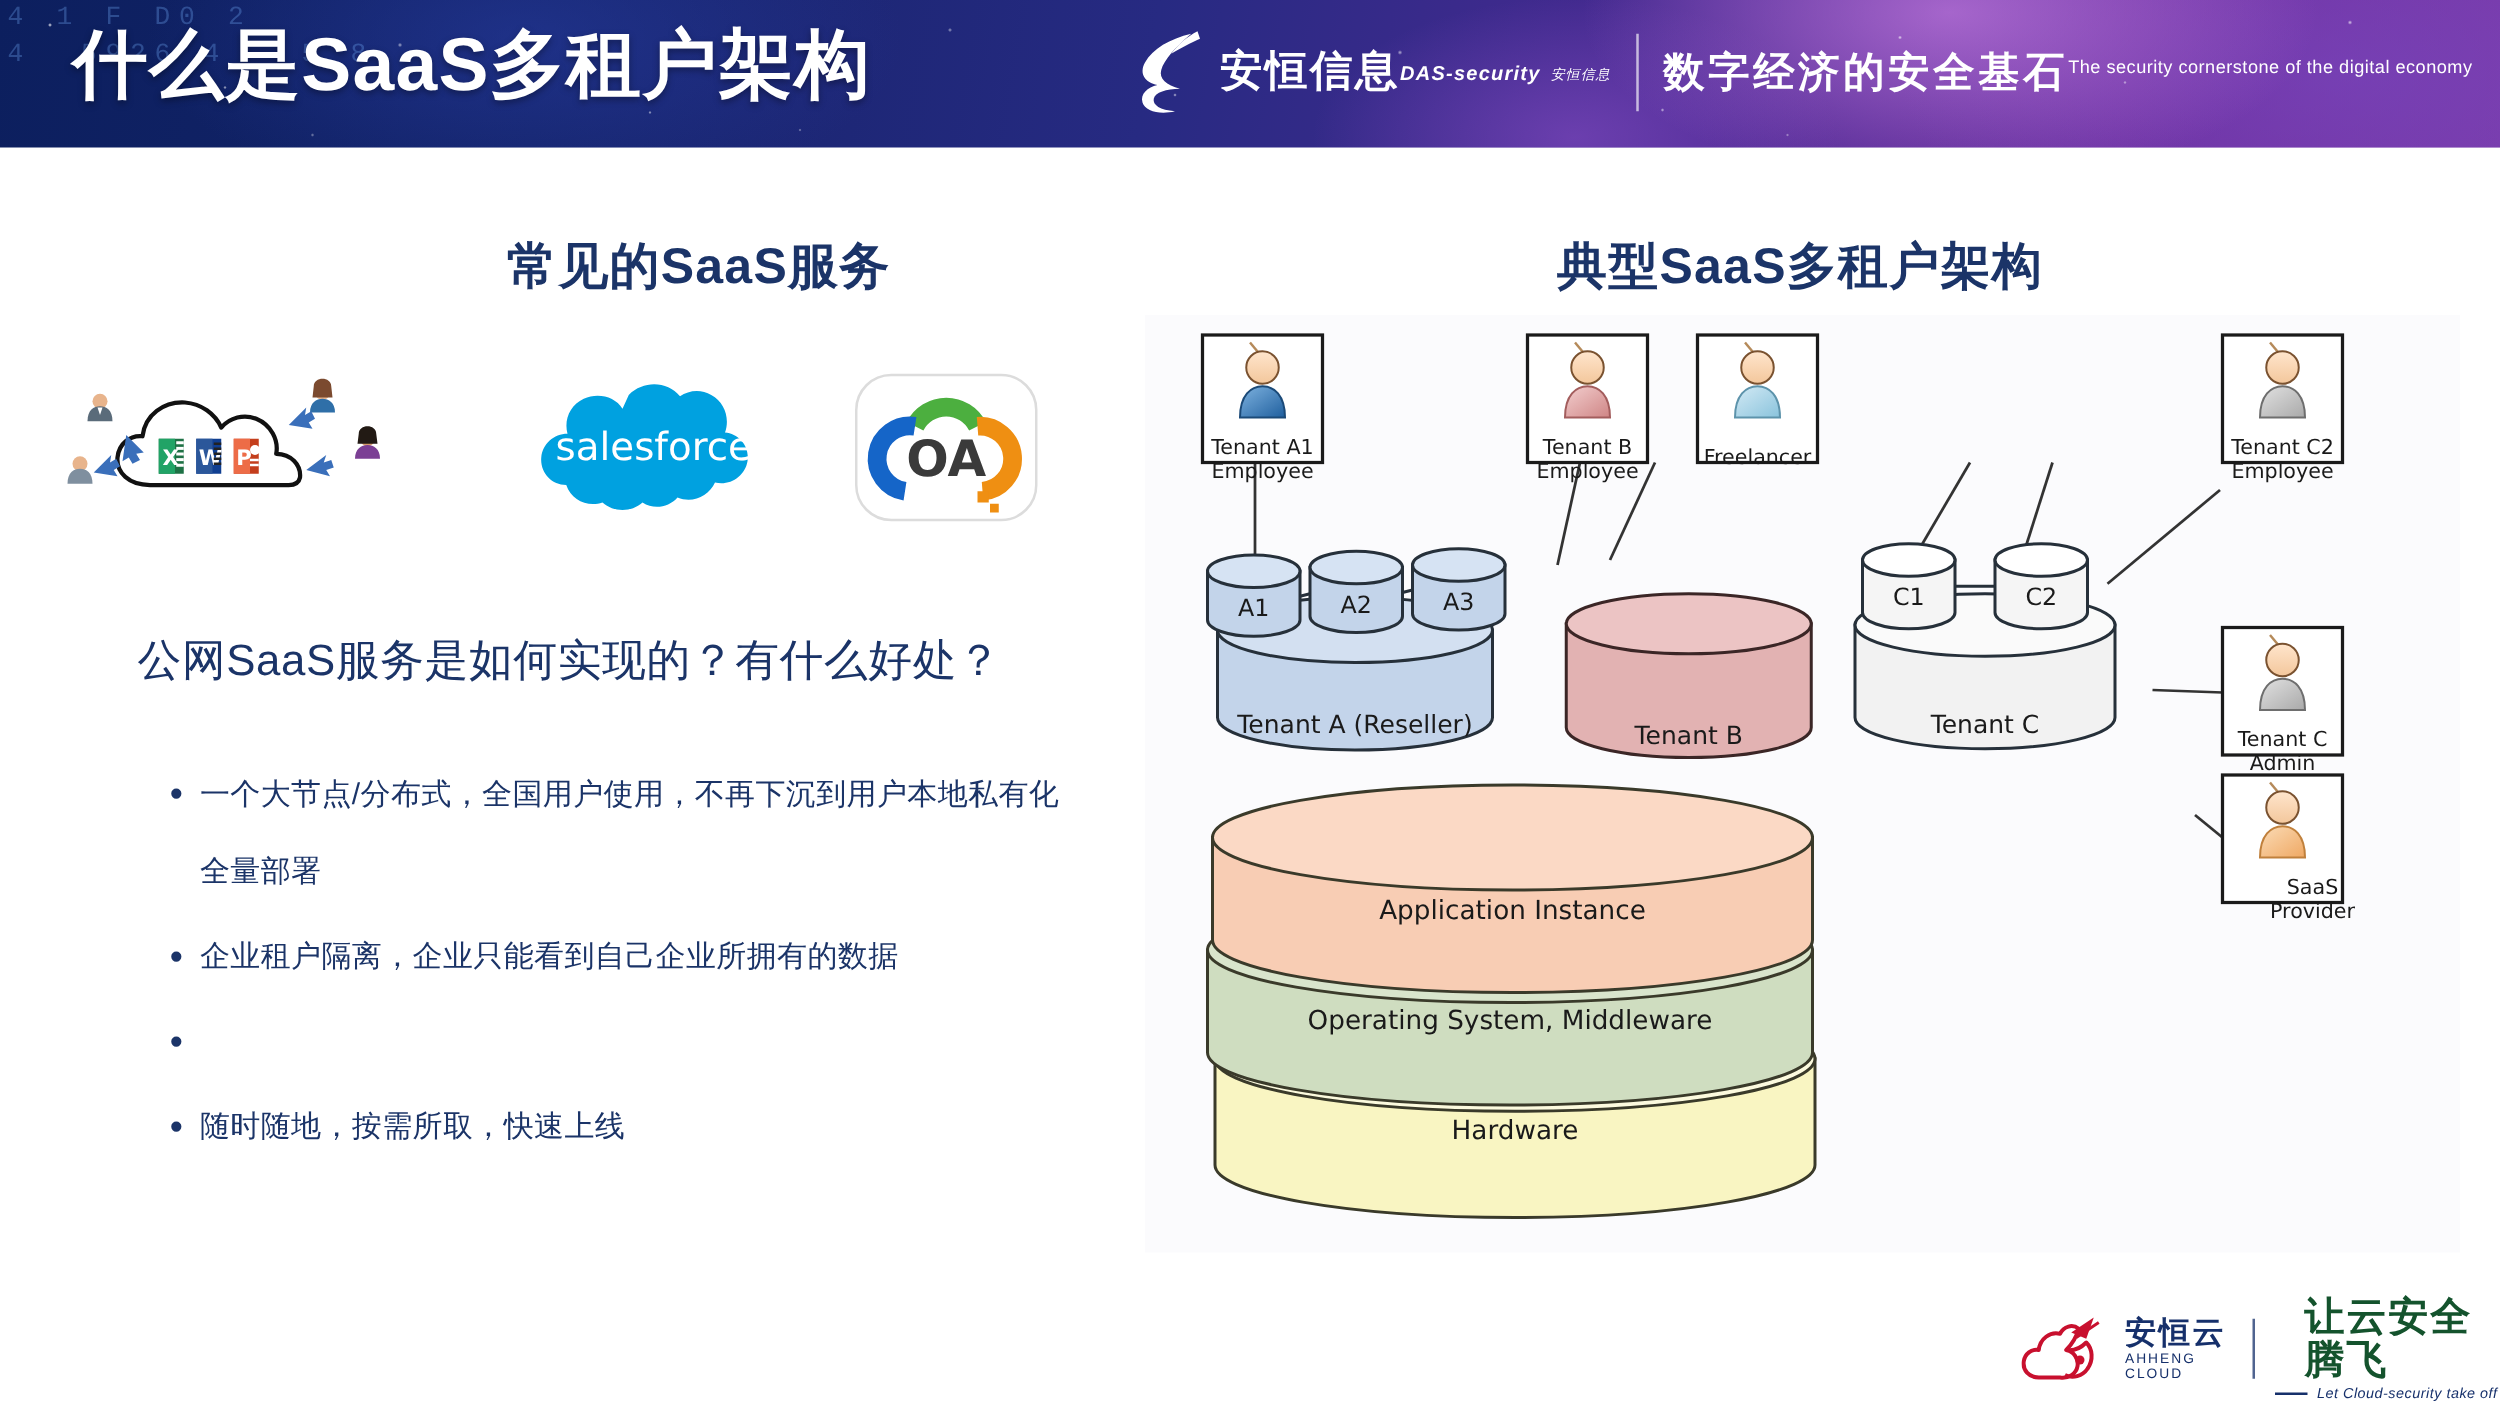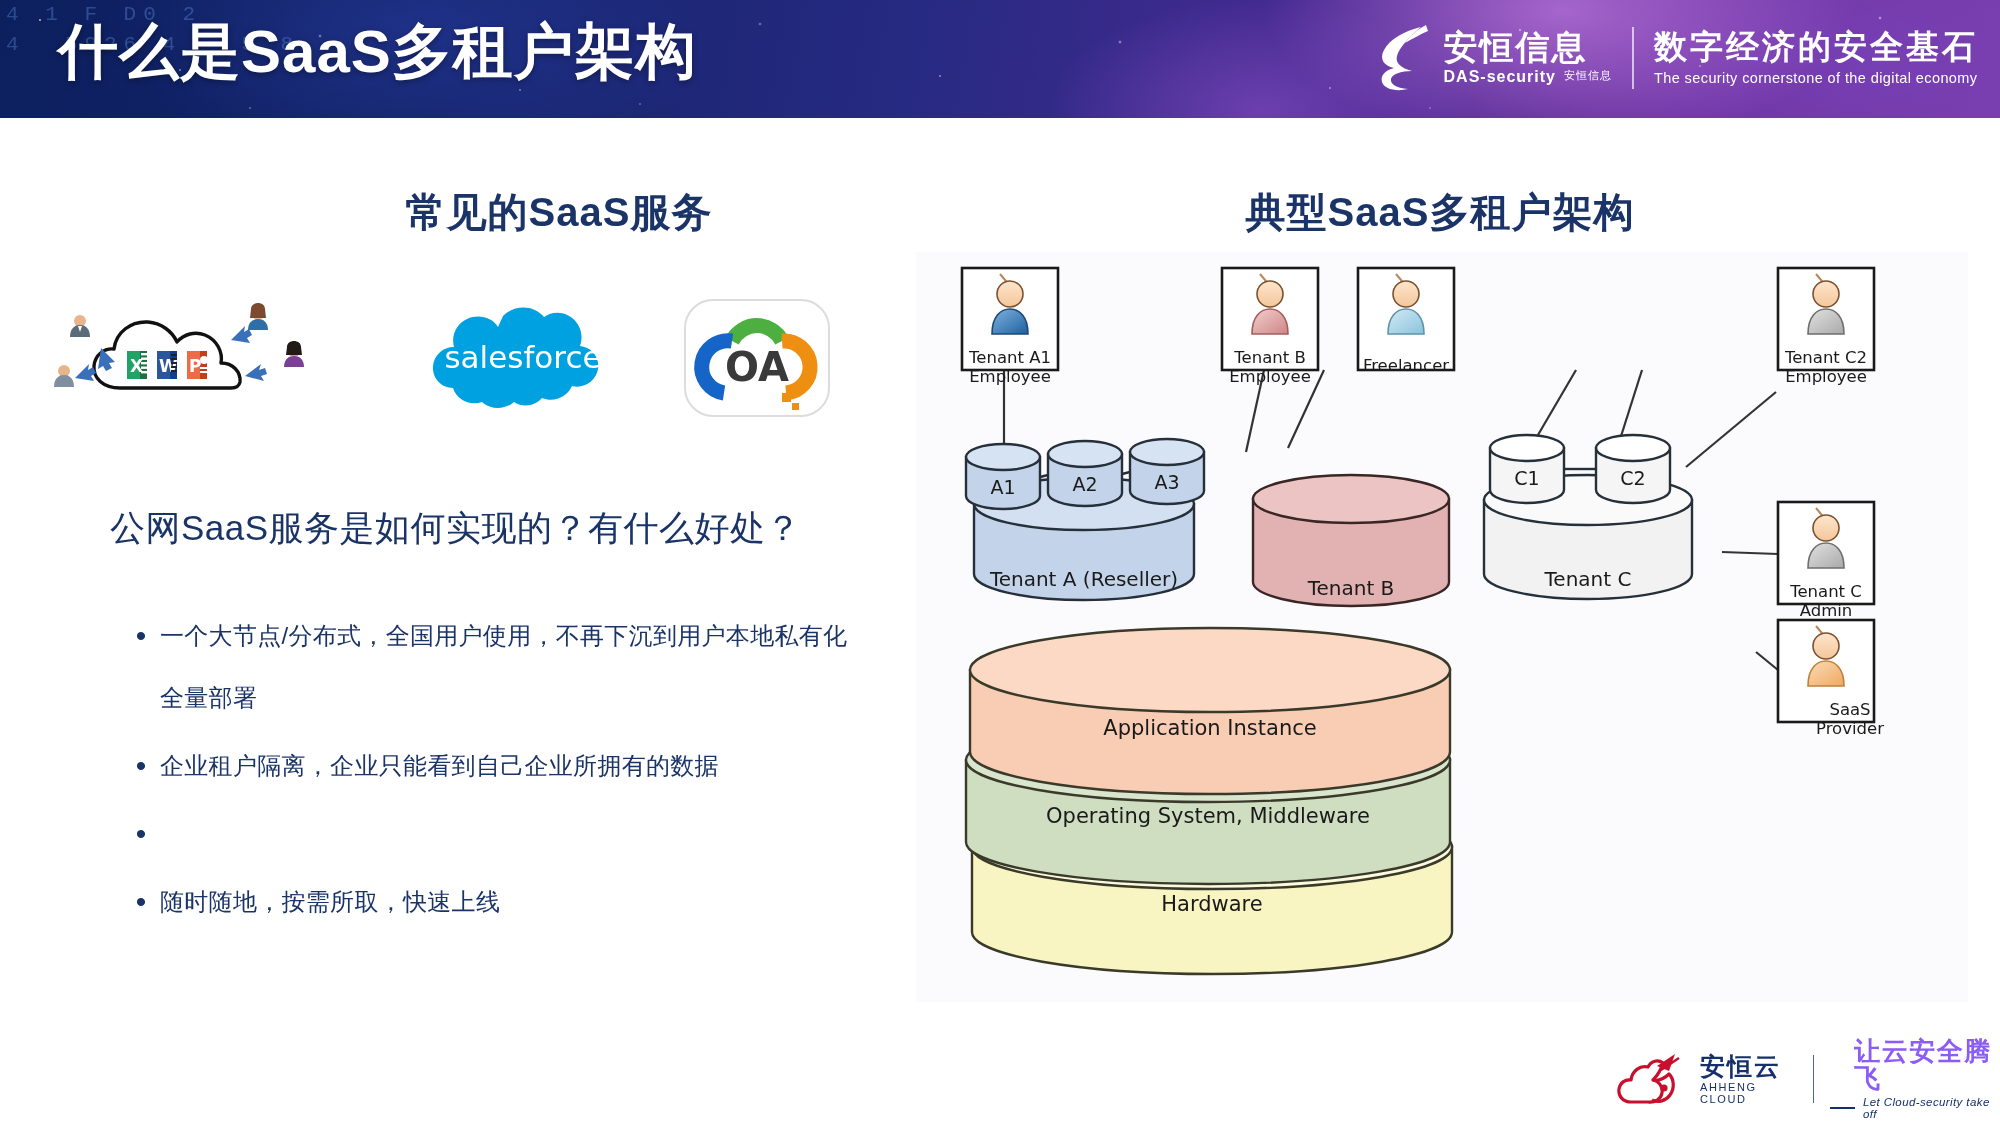--- a/index.html
+++ b/index.html
@@ -47,23 +47,23 @@
     padding-left:6px;box-sizing:border-box;
   }
   .hdr-title{
     position:absolute;left:58px;top:12px;
     font-size:60px;font-weight:bold;color:#ffffff;
     letter-spacing:1px;white-space:nowrap;
     text-shadow:0 2px 6px rgba(0,0,0,.35);
   }
   .hdr-logo{position:absolute;right:22px;top:18px;height:80px;display:flex;align-items:center;}
   .hdr-mark{width:62px;height:70px;margin-right:8px;flex:0 0 auto;}
-  .hdr-brandcol{display:flex;flex-direction:column;justify-content:center;}
+  .hdr-brandcol{display:flex;flex-direction:row;justify-content:center;}
   .hdr-cn{font-size:34px;font-weight:bold;color:#fff;letter-spacing:2px;line-height:1.05;}
-  .hdr-enrow{display:flex;align-items:flex-start;gap:8px;margin-top:3px;}
+  .hdr-enrow{display:flex;align-items:center;gap:8px;margin-top:3px;font-style:italic;}
   .hdr-en{font-size:16px;color:#fff;letter-spacing:1px;font-weight:600;}
   .hdr-en-cn{font-size:11px;color:#fff;letter-spacing:1px;border:0;}
   .hdr-sep{width:2px;height:62px;background:rgba(255,255,255,.65);margin:0 20px;}
   .hdr-slogan-cn{font-size:33px;font-weight:bold;color:#fff;letter-spacing:3px;line-height:1.05;}
   .hdr-slogan-en{font-size:14.5px;color:#fff;letter-spacing:.4px;margin-top:5px;}
 
   
   .left-title{
     position:absolute;left:359px;top:185px;width:400px;text-align:center;
     font-size:40px;font-weight:bold;color:#1b3468;letter-spacing:1px;
@@ -97,21 +97,21 @@
   .cyl-big{font-size:20px;}
   .layer-label{font-size:21px;}
 
   
   .footer-logo{position:absolute;left:1617px;top:1048px;height:62px;display:flex;align-items:center;}
   .fl-mark{width:74px;height:54px;flex:0 0 auto;margin-right:9px;}
   .fl-col{display:flex;flex-direction:column;}
   .fl-cn{font-size:25px;font-weight:bold;color:#16306b;letter-spacing:2px;line-height:1.05;}
   .fl-en{font-size:11px;color:#16306b;letter-spacing:1.6px;margin-top:1px;}
   .fl-sep{width:1.5px;height:48px;background:#16306b;margin:0 16px;opacity:.75;}
-  .fl-slogan-cn{font-size:26px;font-weight:bold;color:#8b5cf6;letter-spacing:1.5px;line-height:1.05;margin-left:24px;}
+  .fl-slogan-cn{font-size:32px;font-weight:bold;color:#14532d;letter-spacing:1.5px;line-height:1.05;margin-left:24px;}
   .fl-slogan-row{display:flex;align-items:center;gap:8px;margin-top:4px;}
   .fl-dash{width:26px;height:2px;background:#16306b;}
   .fl-slogan-en{font-size:11.5px;color:#16306b;font-style:italic;letter-spacing:.4px;}
 </style>
 </head>
 <body>
 
 <div class="slide">
 
   <div class="header">

